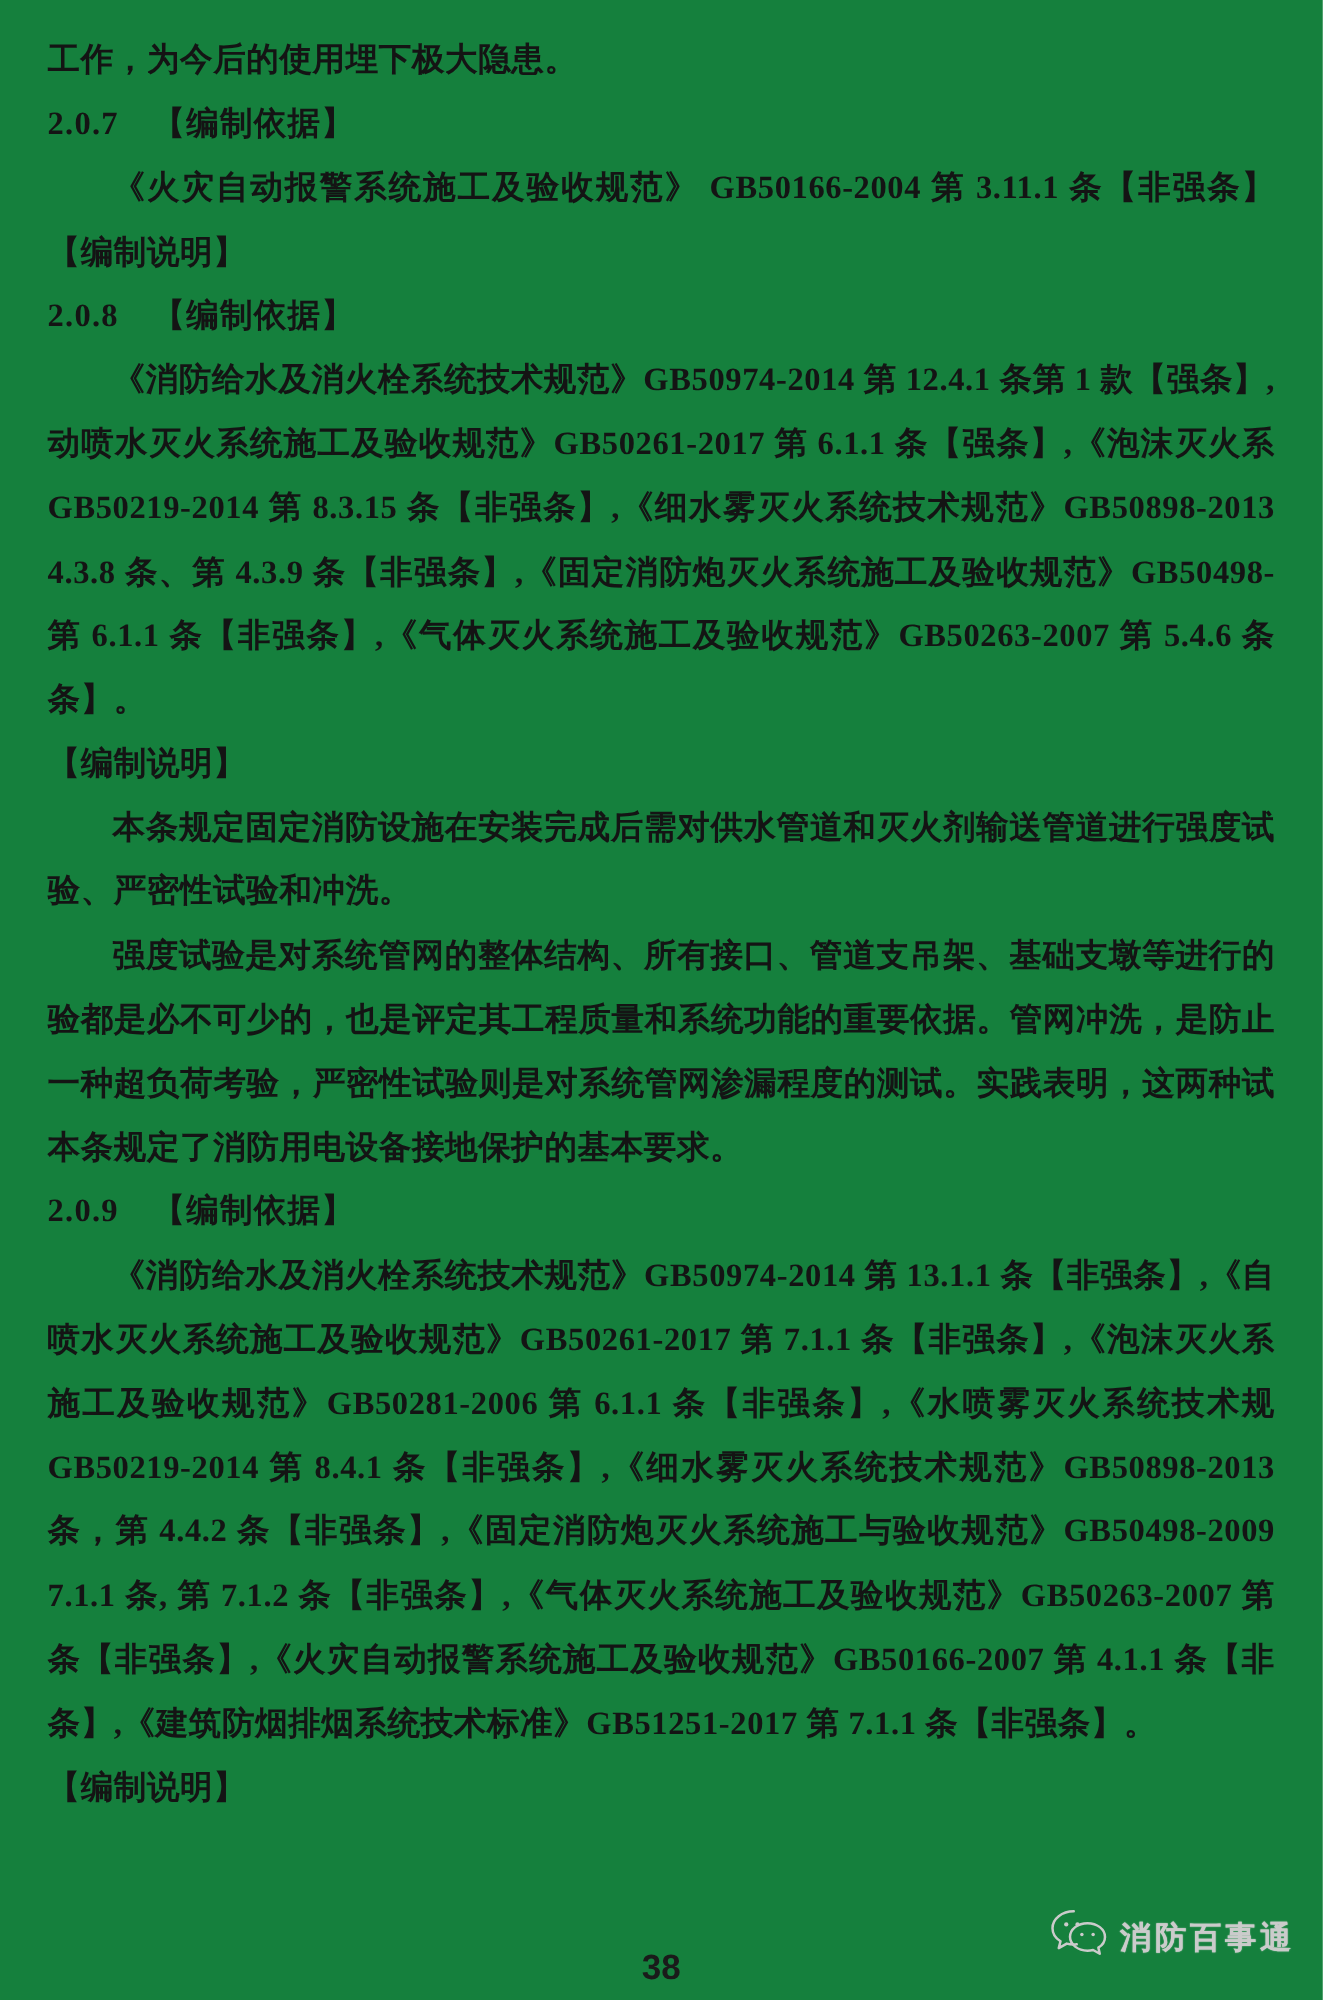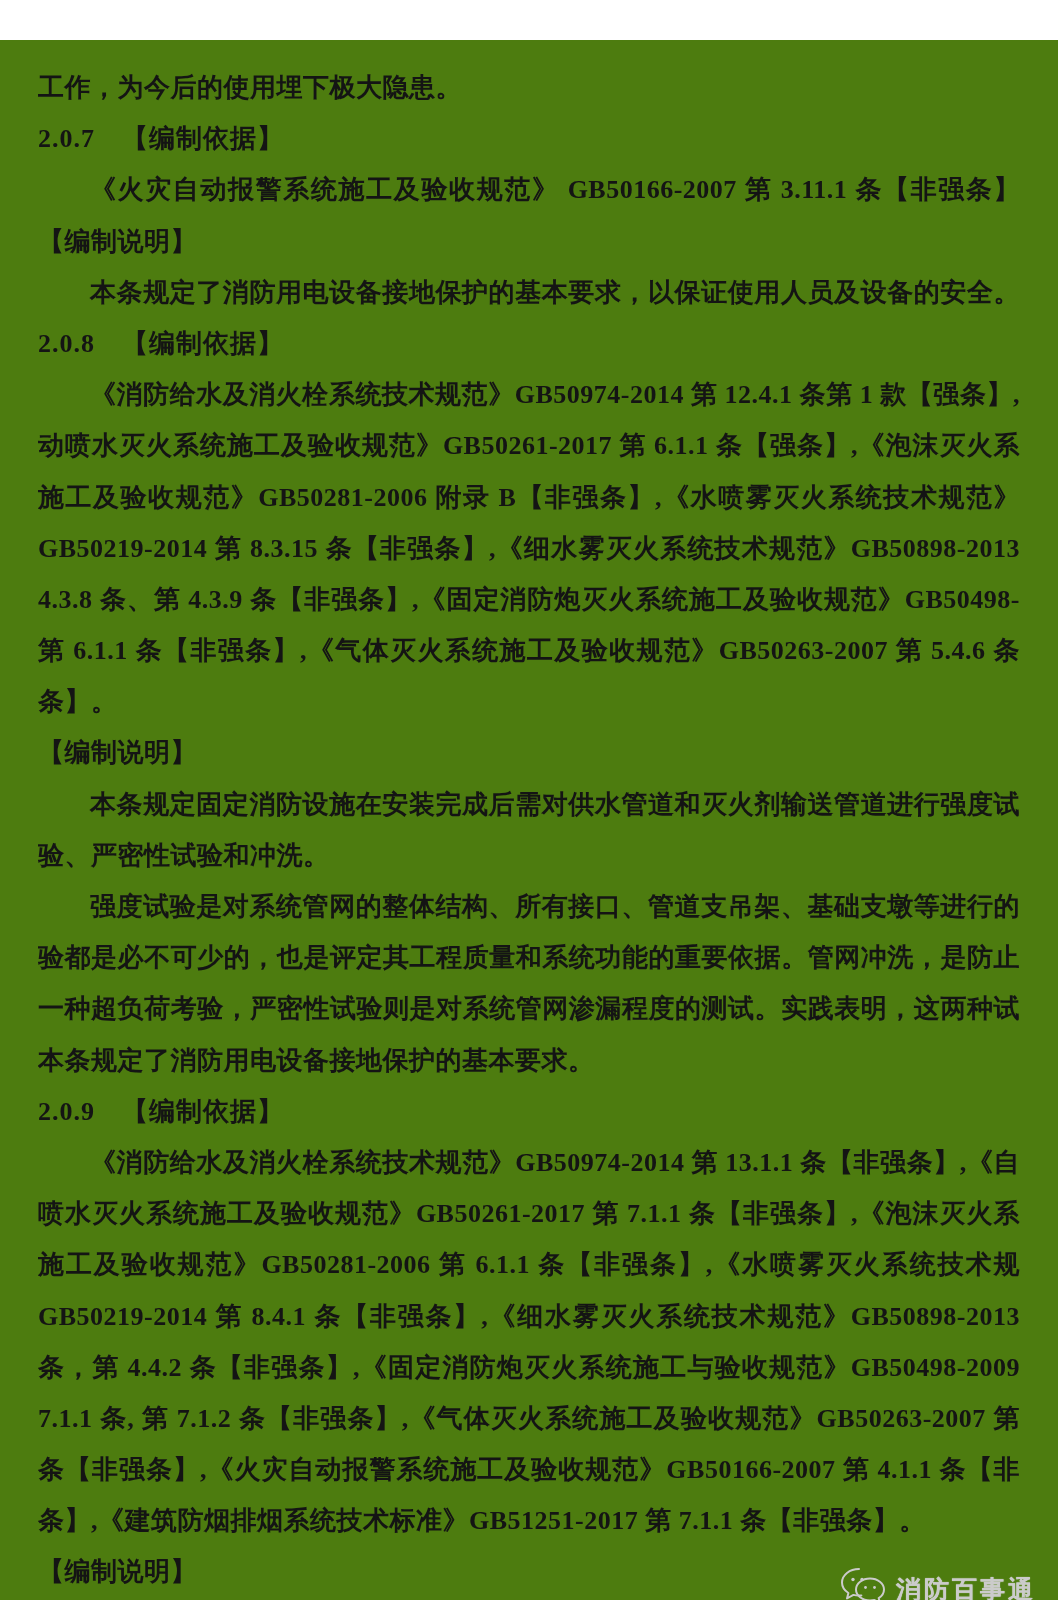--- a/index.html
+++ b/index.html
@@ -6,22 +6,21 @@
   body {
     width: 1058px; height: 1600px;
     background: #ffffff;
     font-family: "Liberation Serif", "DejaVu Serif", serif;
     color: #111111;
     position: relative;
     overflow: hidden;
   }
   .page {
     position: absolute; inset: 0;
-    background: #4d7c0f;
-    margin-top: 40px;
+    background: #15803d;
   }
   .content {
     position: absolute;
     left: 38px; top: 22px;
     width: 982px;
   }
   .line {
     height: 51.2px;
     line-height: 51.2px;
     font-size: 26px;
@@ -65,27 +64,25 @@
   }
   .wm-icon { flex: 0 0 auto; }
 </style>
 </head>
 <body>
 
 <div class="page">
   <div class="content">
     <div class="line">工作，为今后的使用埋下极大隐患。</div>
     <div class="line heading">2.0.7　【编制依据】</div>
-    <div class="line indent justify">《火灾自动报警系统施工及验收规范》 GB50166-2007 第 3.11.1 条【非强条】</div>
+    <div class="line indent justify">《火灾自动报警系统施工及验收规范》 GB50166-2004 第 3.11.1 条【非强条】</div>
     <div class="line">【编制说明】</div>
-    <div class="line indent justify">本条规定了消防用电设备接地保护的基本要求，以保证使用人员及设备的安全。</div>
     <div class="line heading">2.0.8　【编制依据】</div>
     <div class="line indent justify">《消防给水及消火栓系统技术规范》GB50974-2014 第 12.4.1 条第 1 款【强条】,《自</div>
     <div class="line justify">动喷水灭火系统施工及验收规范》GB50261-2017 第 6.1.1 条【强条】,《泡沫灭火系统</div>
-    <div class="line justify">施工及验收规范》GB50281-2006 附录 B【非强条】,《水喷雾灭火系统技术规范》</div>
     <div class="line justify">GB50219-2014 第 8.3.15 条【非强条】,《细水雾灭火系统技术规范》GB50898-2013 第</div>
     <div class="line justify">4.3.8 条、第 4.3.9 条【非强条】,《固定消防炮灭火系统施工及验收规范》GB50498-2009</div>
     <div class="line justify">第 6.1.1 条【非强条】,《气体灭火系统施工及验收规范》GB50263-2007 第 5.4.6 条【强</div>
     <div class="line">条】。</div>
     <div class="line">【编制说明】</div>
     <div class="line indent justify">本条规定固定消防设施在安装完成后需对供水管道和灭火剂输送管道进行强度试</div>
     <div class="line">验、严密性试验和冲洗。</div>
     <div class="line indent justify">强度试验是对系统管网的整体结构、所有接口、管道支吊架、基础支墩等进行的</div>
     <div class="line justify">验都是必不可少的，也是评定其工程质量和系统功能的重要依据。管网冲洗，是防止</div>
     <div class="line justify">一种超负荷考验，严密性试验则是对系统管网渗漏程度的测试。实践表明，这两种试</div>

